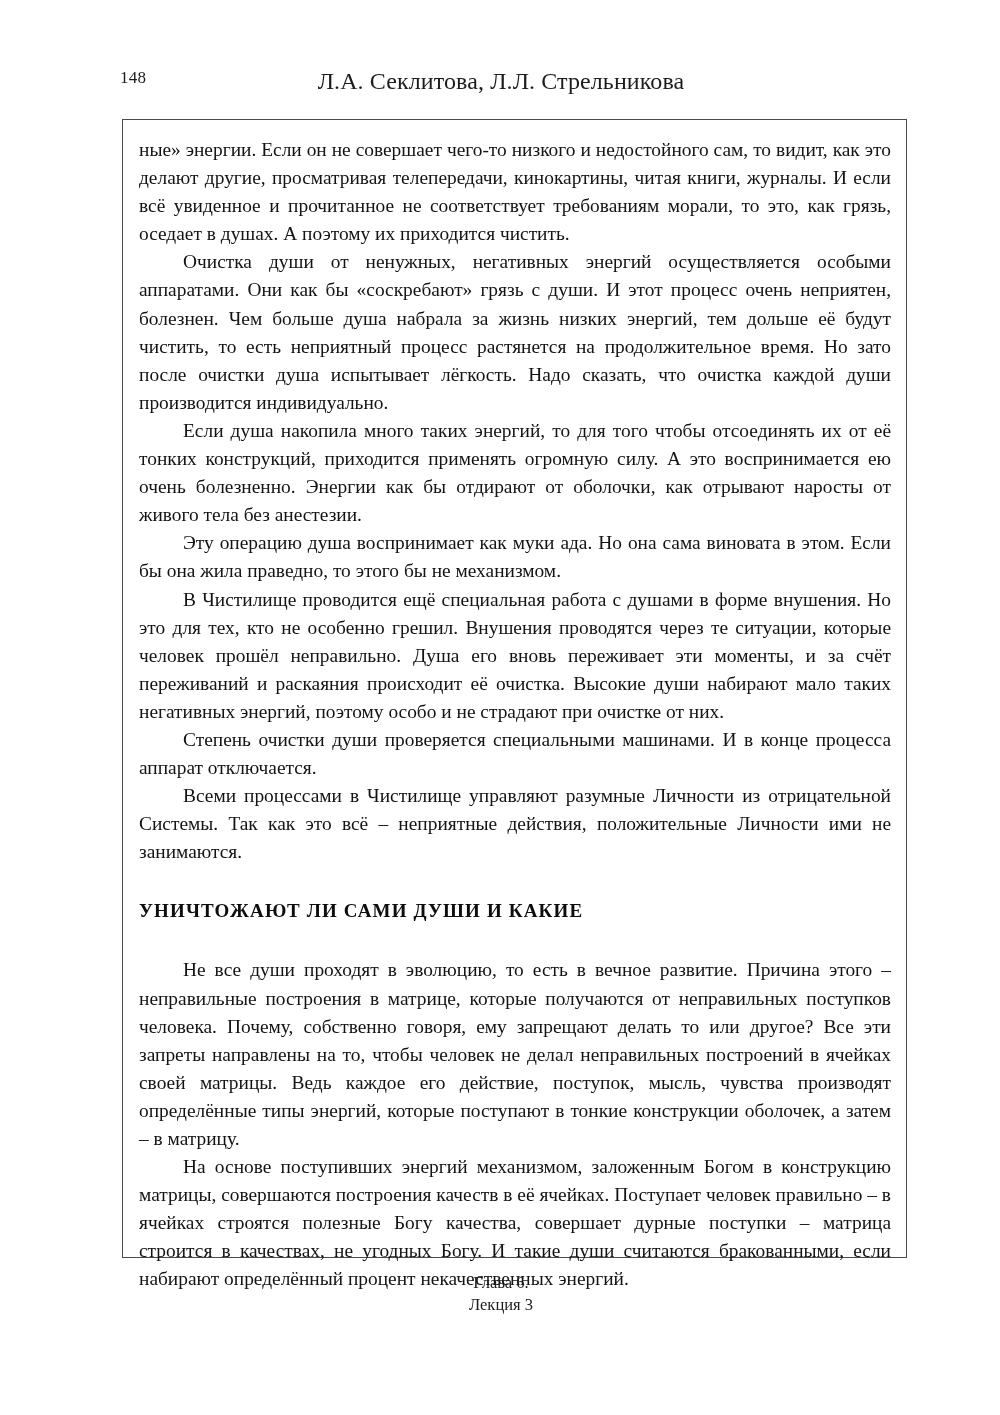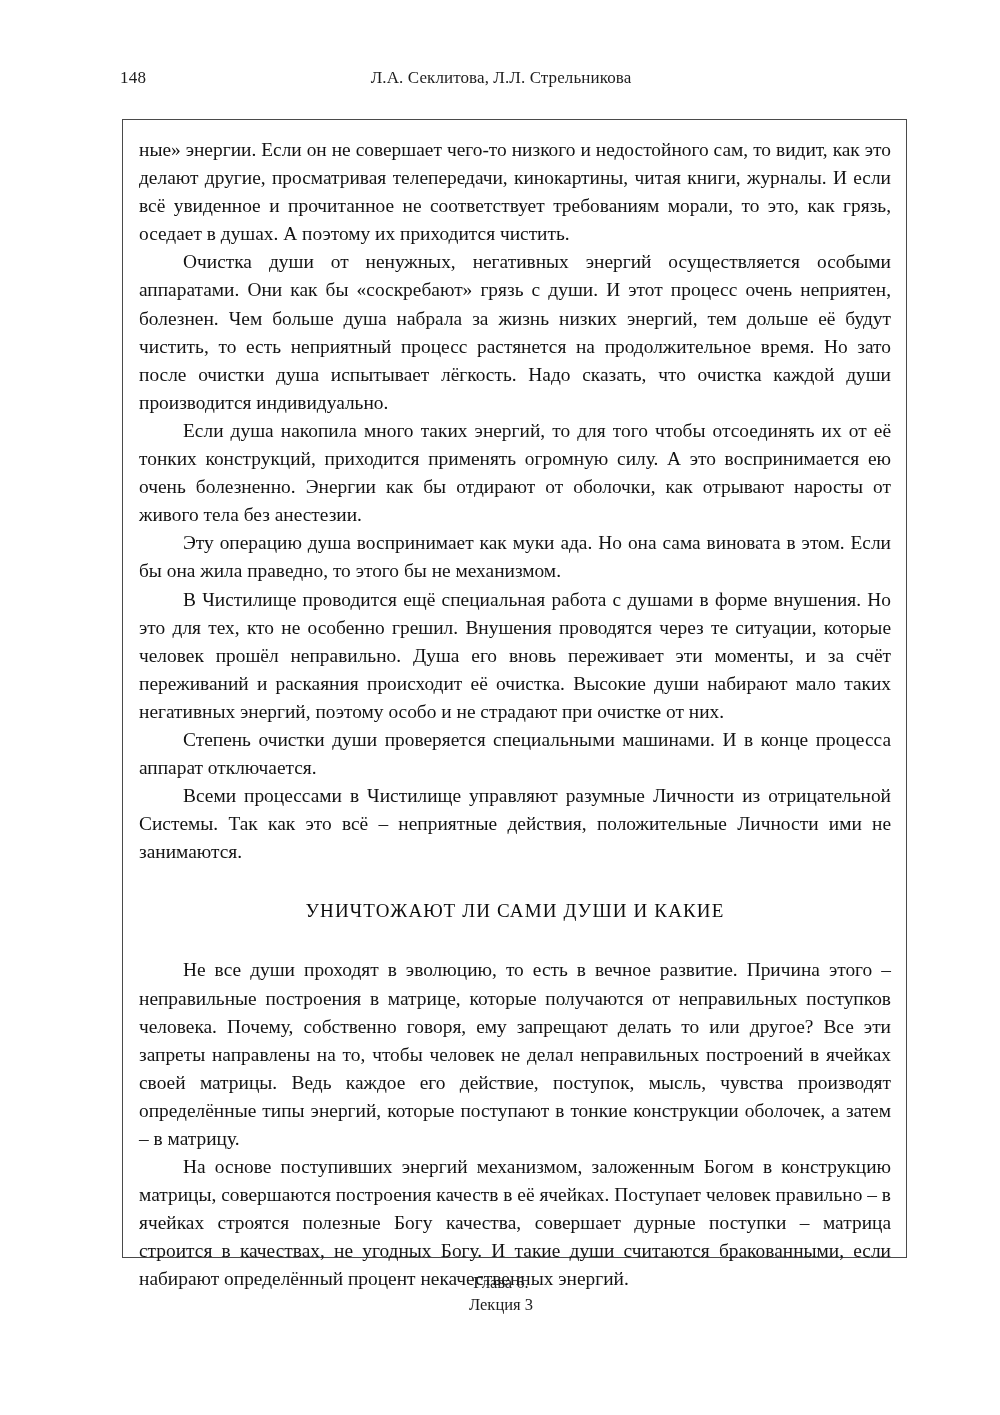--- a/index.html
+++ b/index.html
@@ -41,21 +41,21 @@
     font-size: 17px;
     letter-spacing: 0.3px;
     color: #1c1c1c;
   }
   .head-authors {
     position: absolute;
     left: 0;
     top: 0;
     width: 786px;
     text-align: center;
-    font-size: 17px;
+    font-size: 24px;
     letter-spacing: 0.1px;
     color: #1c1c1c;
   }
 
   
   .text-frame {
     position: absolute;
     left: 108px;
     top: 119px;
     width: 785px;
@@ -82,22 +82,22 @@
     color: #131313;
     hyphens: manual;
   }
   p.para.no-indent {
     text-indent: 0;
   }
 
   
   .section-heading {
     margin: 0;
-    text-align: center;
-    font-weight: normal;
+    text-align: left;
+    font-weight: bold;
     font-size: 19px;
     letter-spacing: 1.15px;
     line-height: 28px;
     padding-top: 31px;
     padding-bottom: 31px;
     color: #0d0d0d;
   }
 
   
   .footer {

